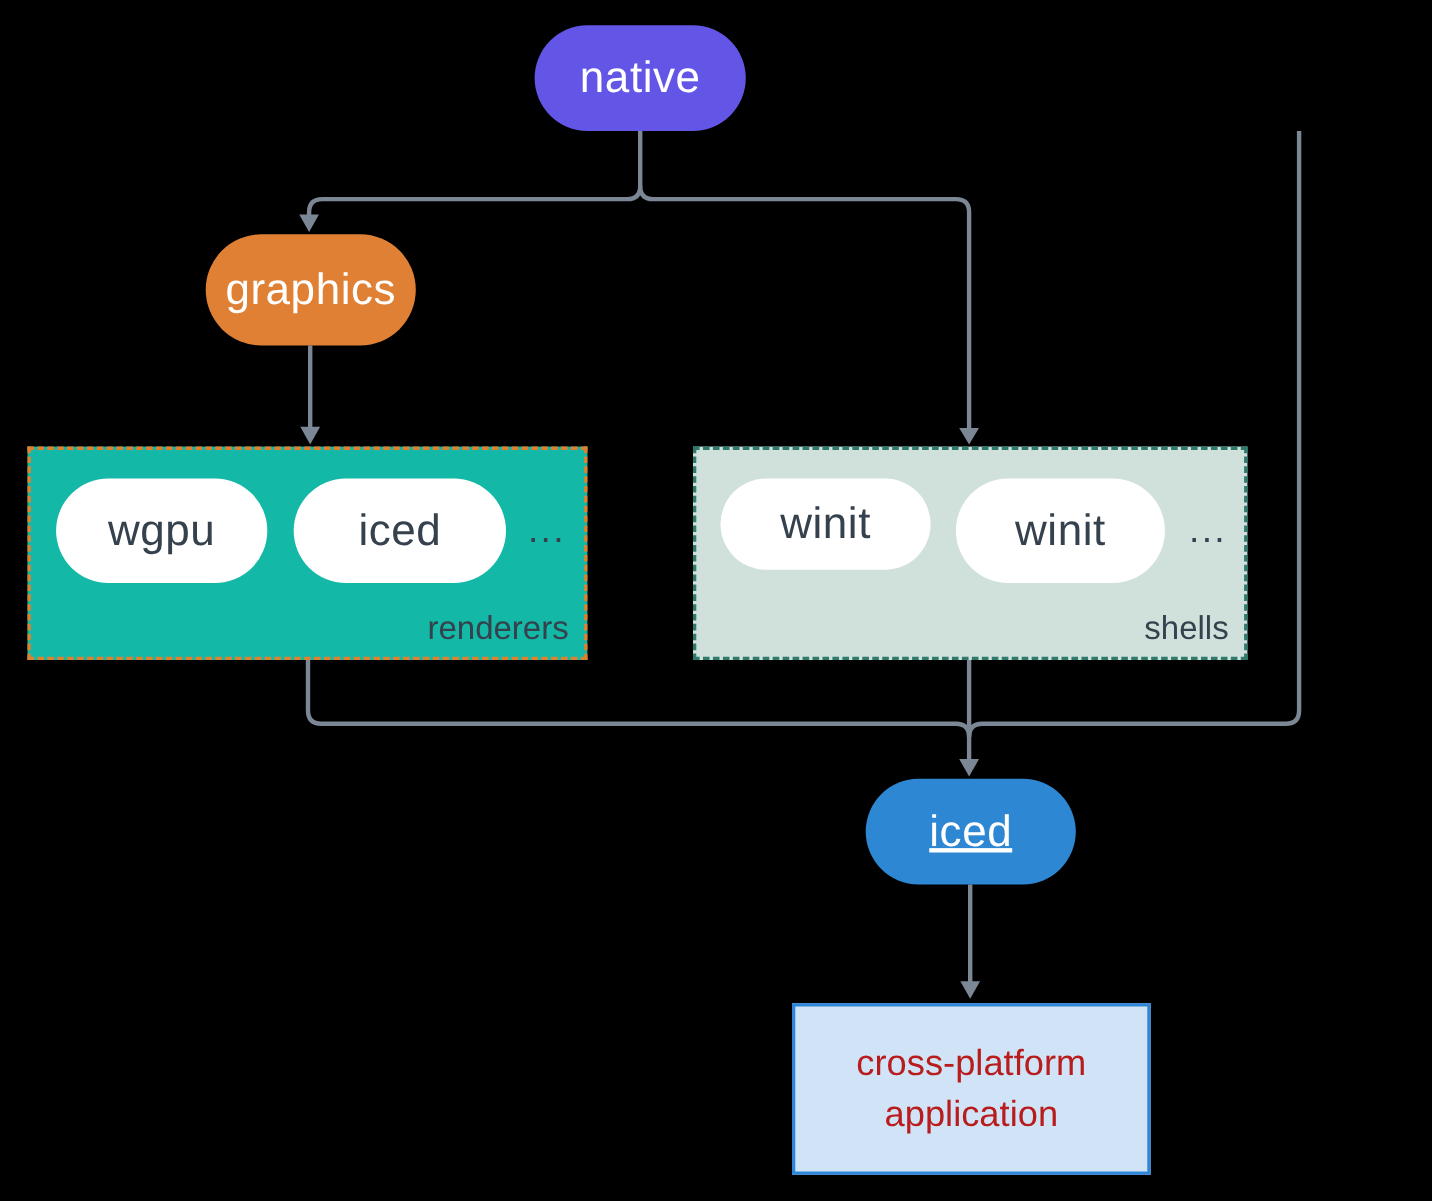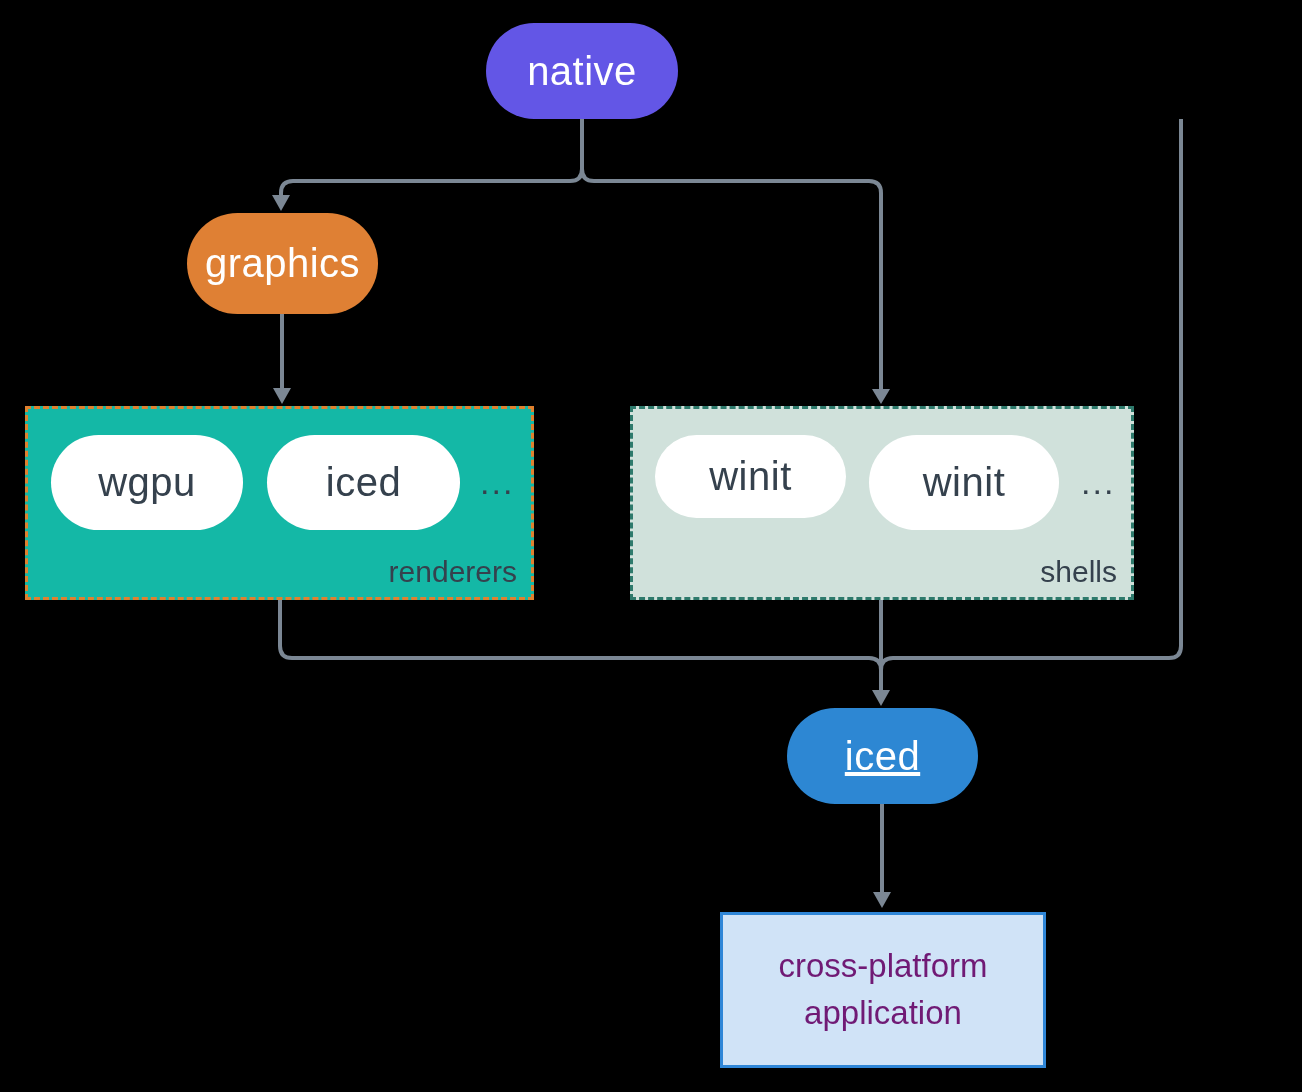--- a/index.html
+++ b/index.html
@@ -73,21 +73,21 @@
     height: 156px;
     box-sizing: border-box;
     background: #D0E3F7;
     border: 3px solid #2F86D7;
     display: flex;
     align-items: center;
     justify-content: center;
     text-align: center;
     font-size: 33px;
     line-height: 1.42;
-    color: #701a75;
+    color: #b91c1c;
   }
   .app-box .app-label { width: 260px; }
 </style>
 </head>
 <body>
 
 <div class="canvas">
 
   <svg class="wires" viewBox="0 0 1302 1092">
     <g stroke="#7B8794" stroke-width="4" fill="none">

